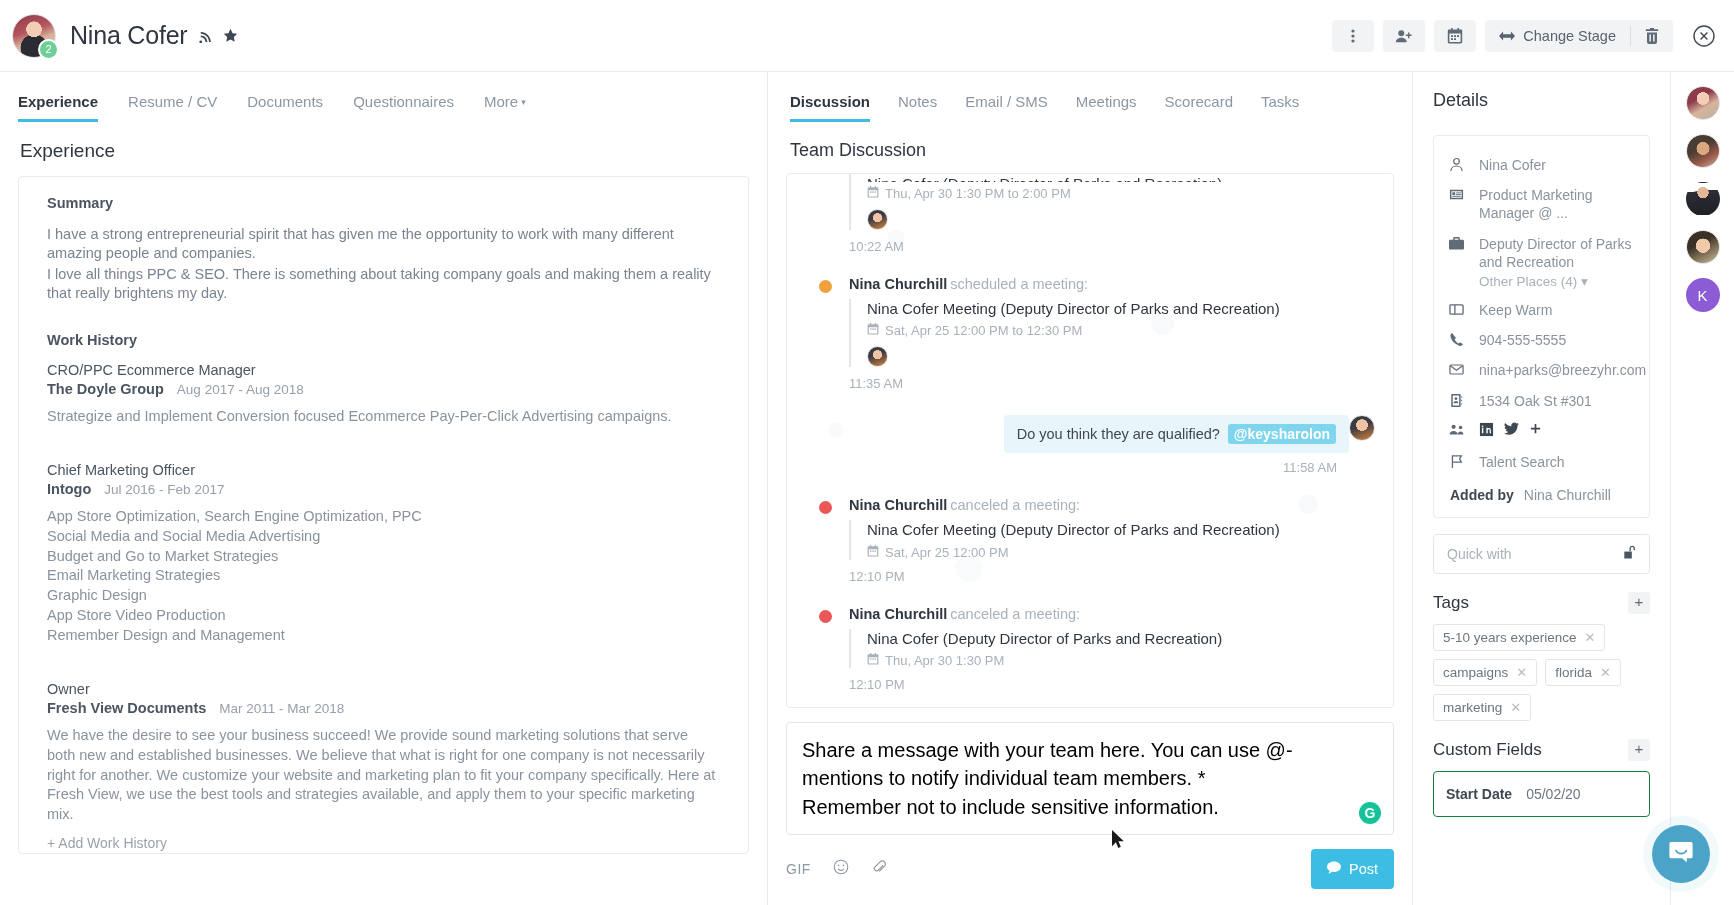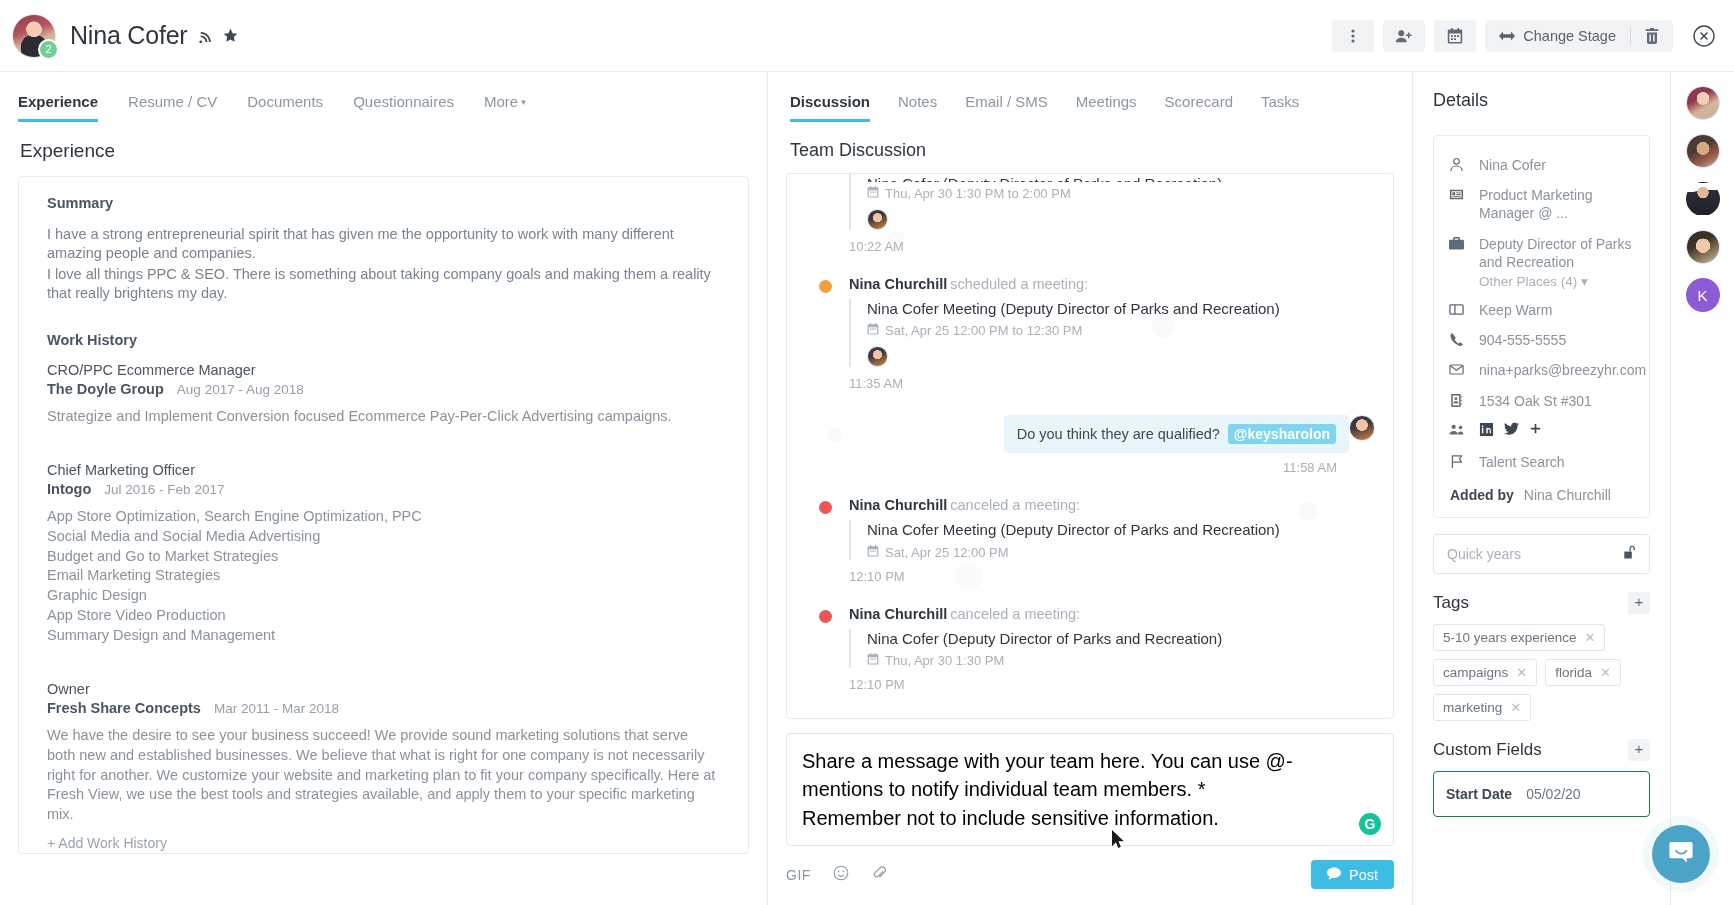--- a/index.html
+++ b/index.html
@@ -157,21 +157,21 @@
     position: absolute; right: 12px; bottom: 10px;
     width: 22px; height: 22px; border-radius: 50%;
     background: #15c39a; color: #fff; font-size: 14px; font-weight: 700;
     display: flex; align-items: center; justify-content: center;
   }
   .composer-bar { display: flex; align-items: center; margin-top: 14px; gap: 44px; }
   .comp-tools { display: flex; align-items: center; gap: 22px; color: #8d97a2; }
   .comp-gif { font-size: 14px; letter-spacing: .5px; cursor: pointer; }
   .post-btn {
     margin-left: auto; background: #3ebde4; color: #fff; border: none;
-    border-radius: 4px; height: 29px; padding: 0 16px; font-size: 14.5px;
+    border-radius: 4px; height: 40px; padding: 0 16px; font-size: 14.5px;
     display: flex; align-items: center; gap: 8px; cursor: pointer; text-align: center;
   }
 
   
   .right-col { flex: 1; display: flex; flex-direction: column; min-width: 0; }
   .right-inner { padding: 18px 20px 0 20px; overflow: hidden; }
   .det-title { font-size: 18px; color: #2f3640; margin-bottom: 24px; }
   .det-card { border: 1px solid #e8eaed; border-radius: 4px; padding: 14px 14px 12px 14px; }
   .det-row { display: flex; align-items: flex-start; gap: 14px; padding: 6px 0; }
   .det-ico { width: 17px; flex: none; color: #5f6b77; display: flex; justify-content: center; padding-top: 1px; }
@@ -347,29 +347,29 @@
             <div class="job-line">
               <span class="job-co">Intogo</span>
               <span class="job-dates">Jul 2016 - Feb 2017</span>
             </div>
             <div class="bullet-line">App Store Optimization, Search Engine Optimization, PPC</div>
             <div class="bullet-line">Social Media and Social Media Advertising</div>
             <div class="bullet-line">Budget and Go to Market Strategies</div>
             <div class="bullet-line">Email Marketing Strategies</div>
             <div class="bullet-line">Graphic Design</div>
             <div class="bullet-line">App Store Video Production</div>
-            <div class="bullet-line">Summary Design and Management</div>
+            <div class="bullet-line">Remember Design and Management</div>
           </div>
 
           <div class="exp-gap"></div>
 
           <div>
             <div class="job-title">Owner</div>
             <div class="job-line">
-              <span class="job-co">Fresh Share Concepts</span>
+              <span class="job-co">Fresh View Documents</span>
               <span class="job-dates">Mar 2011 - Mar 2018</span>
             </div>
             <div class="bullet-line">We have the desire to see your business succeed! We provide sound marketing solutions that serve both new and established businesses. We believe that what is right for one company is not necessarily right for another. We customize your website and marketing plan to fit your company specifically. Here at Fresh View, we use the best tools and strategies available, and apply them to your specific marketing mix.</div>
           </div>
 
           <div class="exp-gap"></div>
 
           <div>
             <div class="job-title">Product Marketing Manager</div>
 
@@ -641,21 +641,21 @@
             </span>
             <span class="det-val">Talent Search</span>
           </div>
           <div class="added-row">
             <span class="added-lbl">Added by</span>
             <span class="added-val">Nina Churchill</span>
           </div>
         </div>
 
         <div class="qnote">
-          <span>Quick years</span>
+          <span>Quick with</span>
           <span class="lock">
             <svg width="14" height="15" viewBox="0 0 14 16" fill="currentColor">
                 <path d="M2 7h8v7.4H2z"></path>
                 <path d="M6 1.2c1.6 0 2.9 1.3 2.9 2.9V6h-1.4V4.1c0-.8-.7-1.5-1.5-1.5s-1.5.7-1.5 1.5V7H3.1V4.1C3.1 2.5 4.4 1.2 6 1.2z" transform="translate(4.4 -.4)"></path>
               </svg>
           </span>
         </div>
 
         <div class="sec-row">
           <span class="sec-h">Tags</span>

